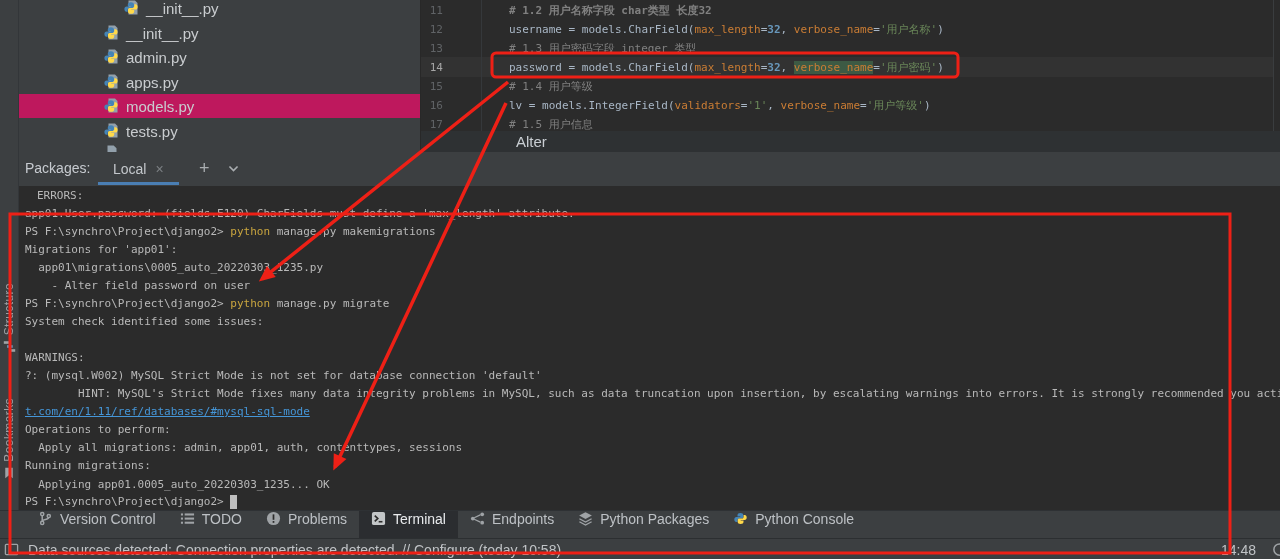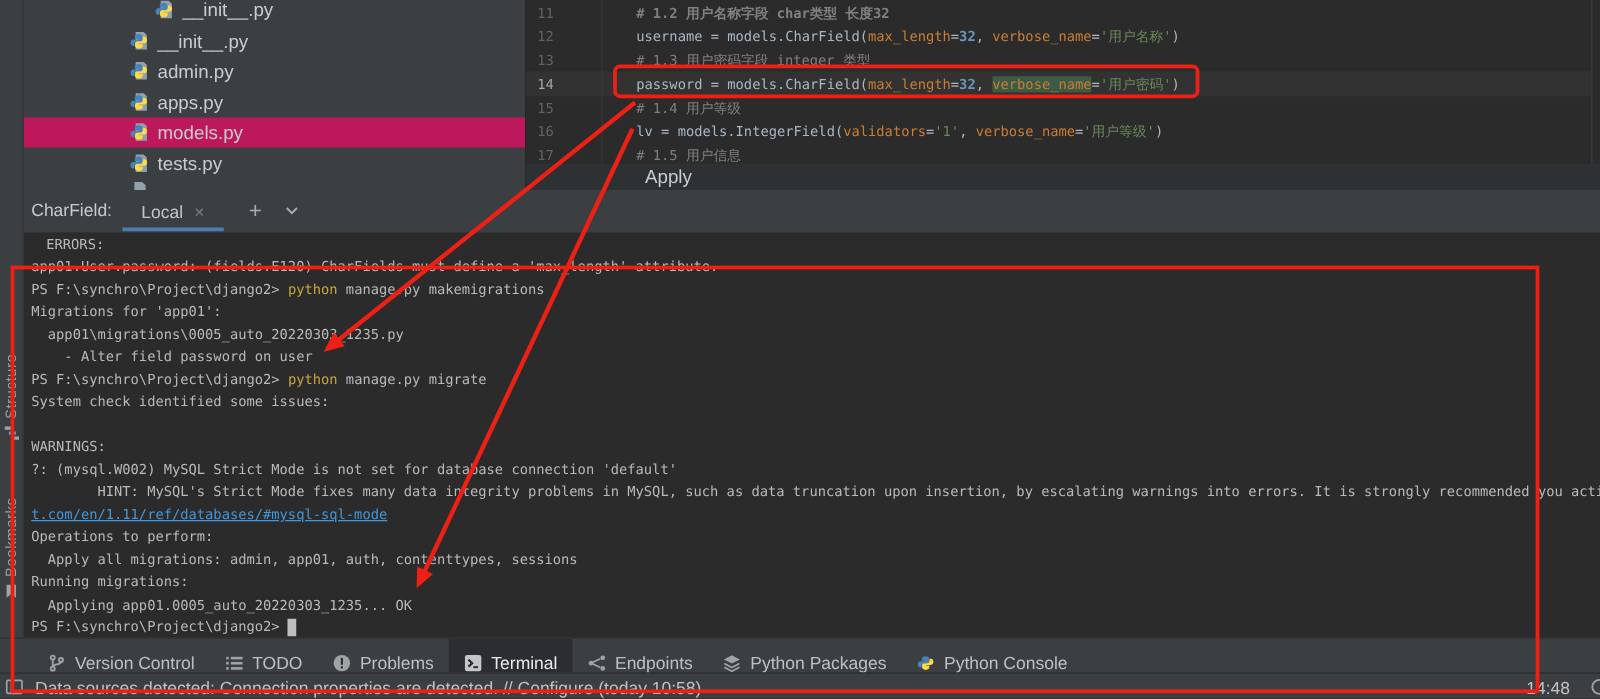--- a/index.html
+++ b/index.html
@@ -44,21 +44,21 @@
   
   #terminal{position:absolute;left:19px;top:186px;width:1261px;height:324px;background:#2b2b2b;overflow:hidden;z-index:1;}
   .tline{position:absolute;left:6px;height:18px;line-height:18px;font-size:11px;white-space:pre;color:#b9b9b9;font-family:"DejaVu Sans Mono",monospace;}
   .tline .y{color:#c9a53f;}
   .tline .l{color:#4596d8;text-decoration:underline;}
   .tline .cur{display:inline-block;width:7px;height:14px;background:#bfbfbf;vertical-align:-2px;}
 
   
   #toolbar{position:absolute;left:0;top:510px;width:1280px;height:28px;background:#3c3f41;border-top:1px solid #2e3134;
            display:flex;align-items:stretch;padding-left:26px;box-sizing:border-box;z-index:3;}
-  .tw-item{display:flex;align-items:flex-end;gap:7px;padding:0 12px;font-size:14px;color:#bdc1c5;white-space:nowrap;}
+  .tw-item{display:flex;align-items:flex-start;gap:7px;padding:0 12px;font-size:14px;color:#bdc1c5;white-space:nowrap;}
   .tw-item.active{background:#2b2d30;color:#e8eaec;}
 
   
   #statusbar{position:absolute;left:0;top:538px;width:1280px;height:21px;background:#3c3f41;border-top:1px solid #2c2f31;
              display:flex;align-items:center;font-size:14px;color:#c0c3c6;z-index:3;}
   #statusbar .sb-icon{margin-left:4px;}
   #statusbar .sb-msg{margin-left:9px;white-space:nowrap;}
   #statusbar .sb-spacer{flex:1;}
   #statusbar .sb-time{margin-right:24px;}
   #statusbar .sb-clip{position:absolute;right:-7px;top:3px;}
@@ -188,26 +188,26 @@
     <div id="code">
         <div class="cline" style="top: 1px; font-weight: bold;"><span class="cm"># 1.2 用户名称字段 char类型 长度32</span></div>
         <div class="cline" style="top: 20px;"><span class="cd">username = models.CharField(</span><span class="pm">max_length</span><span class="cd">=</span><span class="nm">32</span><span class="cd">, </span><span class="pm">verbose_name</span><span class="cd">=</span><span class="st">'用户名称'</span><span class="cd">)</span></div>
         <div class="cline" style="top: 39px;"><span class="cm"># 1.3 用户密码字段 integer 类型</span></div>
         <div class="cline" style="top: 58px;"><span class="cd">password = models.CharField(</span><span class="pm">max_length</span><span class="cd">=</span><span class="nm">32</span><span class="cd">, </span><span class="pmh">verbose_name</span><span class="cd">=</span><span class="st">'用户密码'</span><span class="cd">)</span></div>
         <div class="cline" style="top: 77px;"><span class="cm"># 1.4 用户等级</span></div>
         <div class="cline" style="top: 96px;"><span class="cd">lv = models.IntegerField(</span><span class="pm">validators</span><span class="cd">=</span><span class="st">'1'</span><span class="cd">, </span><span class="pm">verbose_name</span><span class="cd">=</span><span class="st">'用户等级'</span><span class="cd">)</span></div>
         <div class="cline" style="top: 115px;"><span class="cm"># 1.5 用户信息</span></div>
       </div>
     <div id="crumbs">
-      <span class="crumb">Apply</span>
+      <span class="crumb">Alter</span>
     </div>
   </div>
 
   <div id="tabbar">
-    <span class="tb-label">CharField:</span>
+    <span class="tb-label">Packages:</span>
     <div class="tab-local">
       <span>Local</span>
       <span class="tab-close">×</span>
     </div>
     <span class="tb-plus">+</span>
     <span class="tb-chevron icn">
       <svg width="13" height="13" viewBox="0 0 16 16" fill="none" stroke="#a9adb0" stroke-width="2">
           <path d="M3 5.5l5 5 5-5"></path>
         </svg>
     </span>

